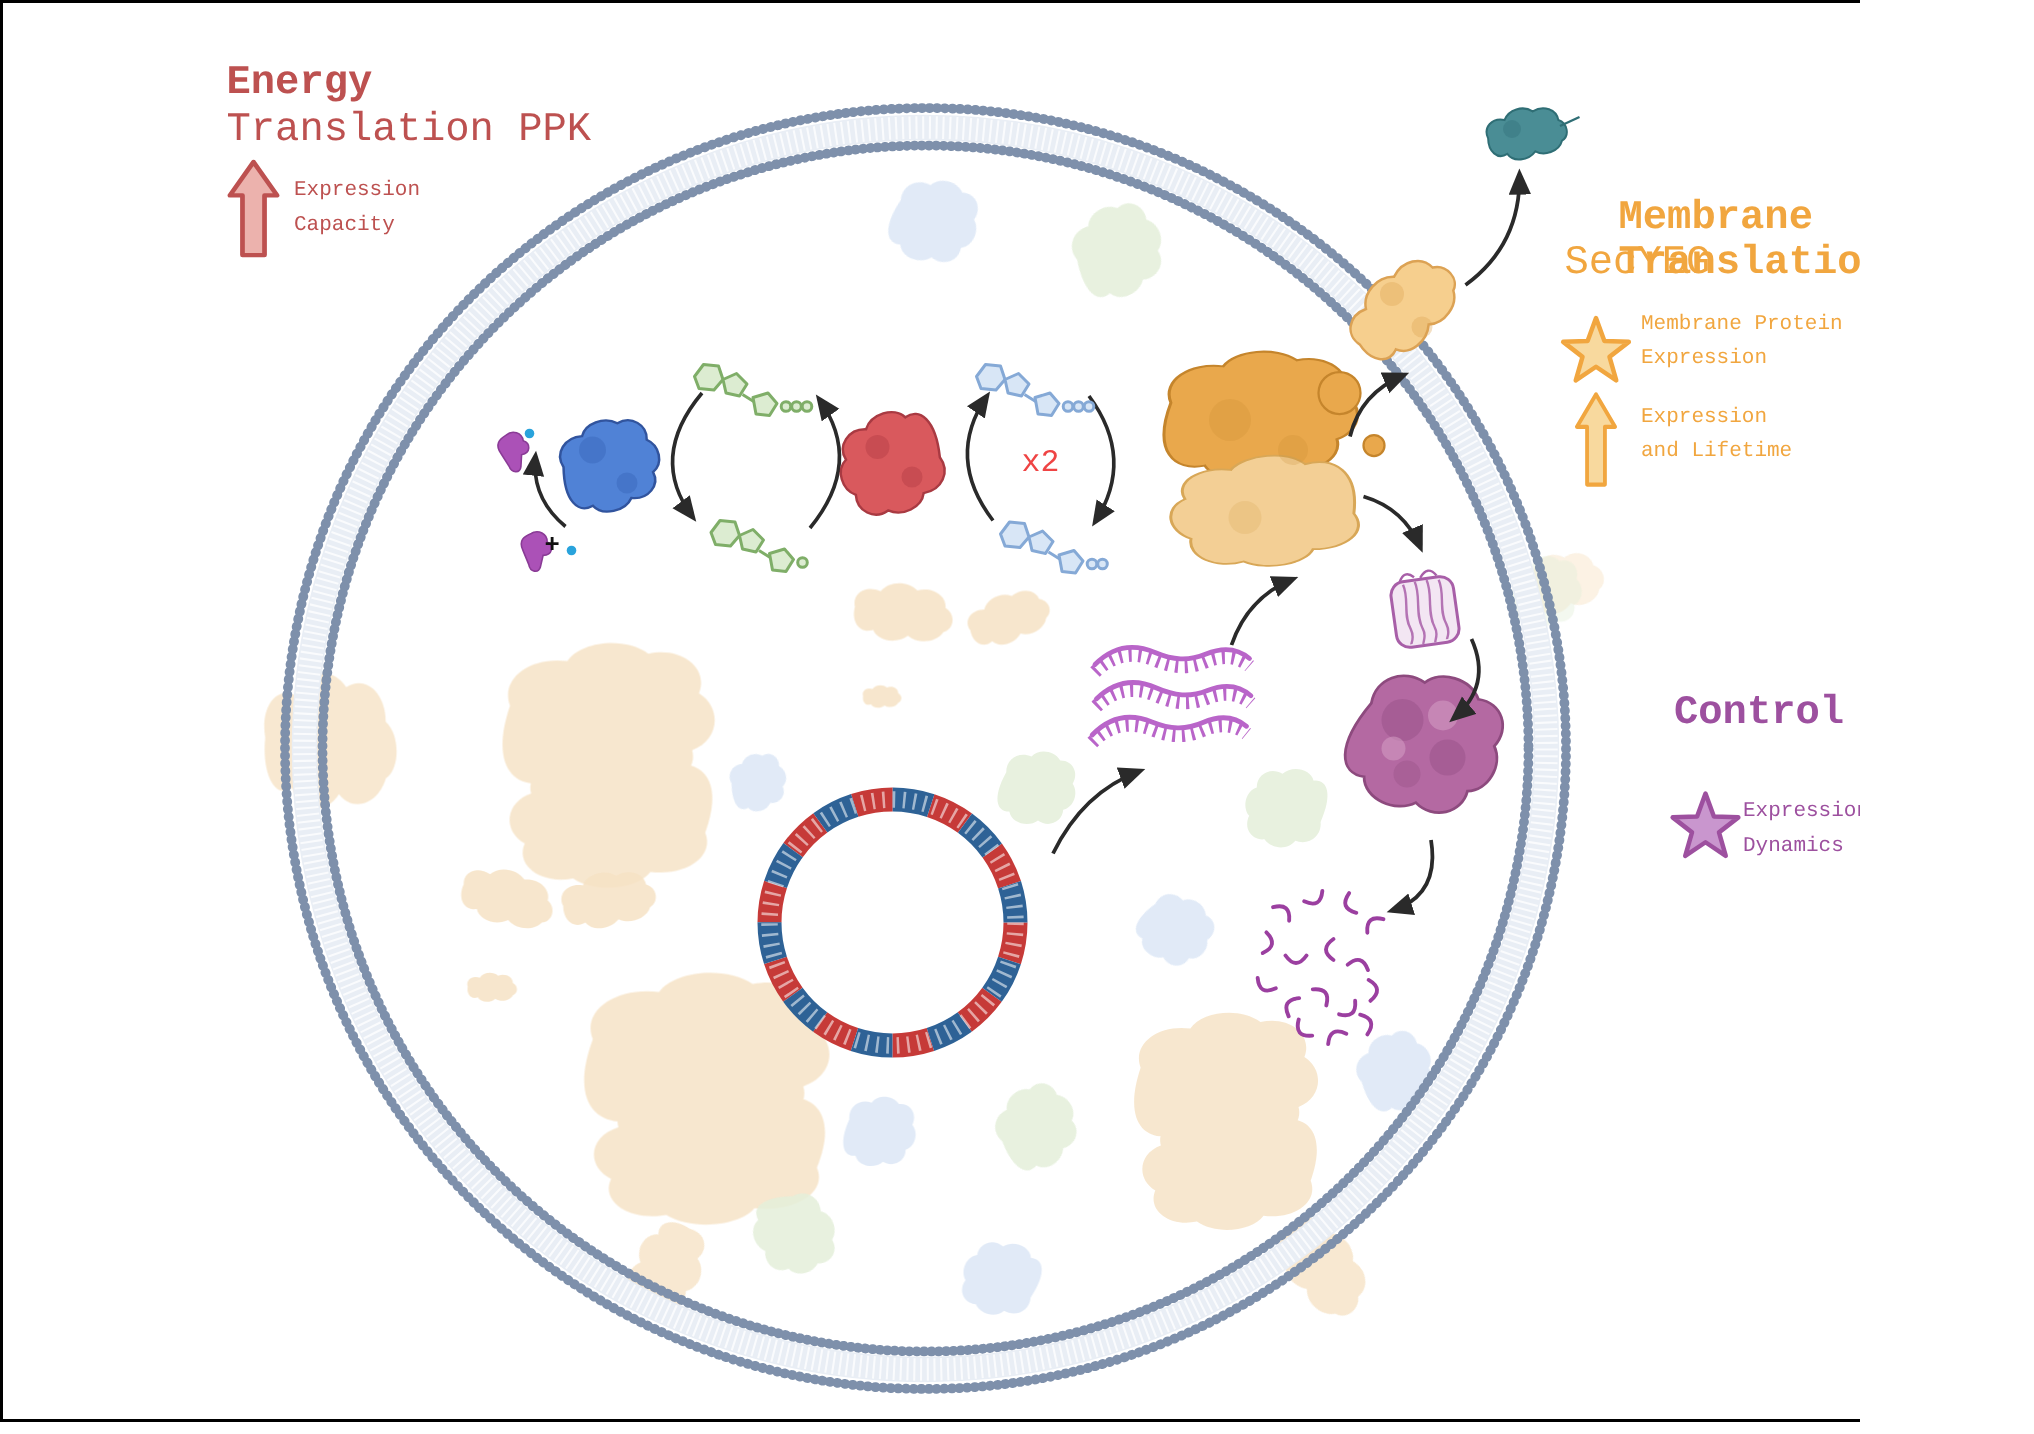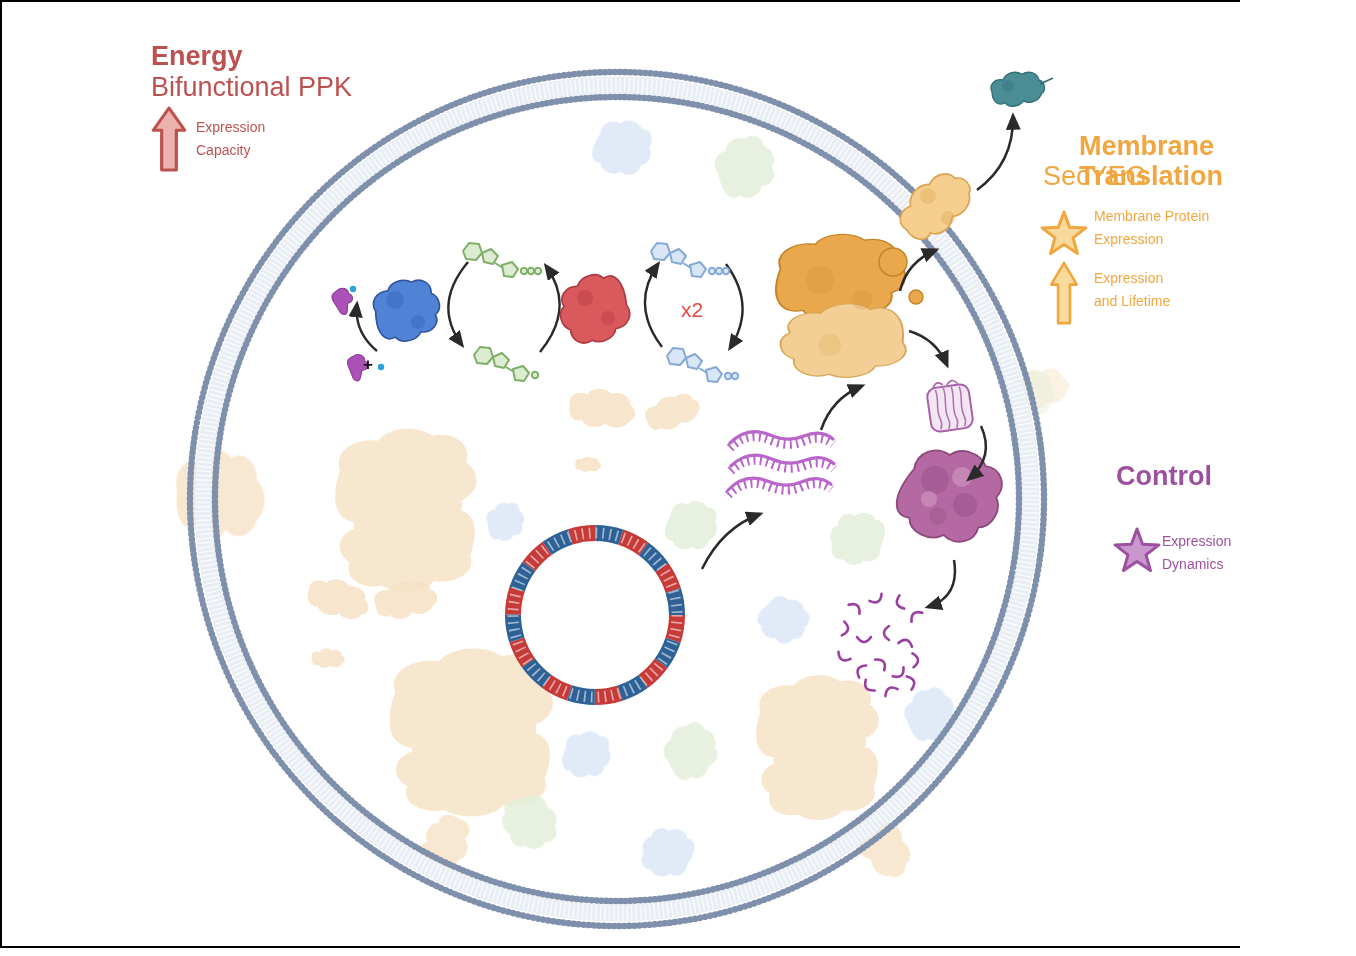--- a/index.html
+++ b/index.html
@@ -1,17 +1,17 @@
 <!DOCTYPE html>
 <html><head>
 <meta charset="utf-8">
 <style>
   html,body{margin:0;padding:0;background:#ffffff;}
   .canvas{position:relative;width:1240px;height:956px;background:#ffffff;overflow:hidden;
-          font-family:Liberation Sans, sans-serif;}
+          font-family:Liberation Mono, monospace;}
   .frame{position:absolute;left:0;top:0;width:1352px;height:944px;border:2px solid #000;pointer-events:none;}
   .scene{position:absolute;left:0;top:0;}
   .lbl{position:absolute;white-space:pre-line;}
   .h1{font-size:27px;font-weight:700;line-height:30px;}
   .h2{font-size:27px;font-weight:400;line-height:30px;}
   .benefit{font-size:14px;font-weight:400;line-height:23px;}
   .red{color:#bd5150;}
   .orange{color:#f1a63f;}
   .purple{color:#9d509f;}
   .tiny{font-size:21px;font-weight:500;color:#ef4444;line-height:21px;}
@@ -242,21 +242,21 @@
 
   <g stroke-linejoin="round">
     <polygon points="0,-32 15,-9 7,-9 7,32 -7,32 -7,-9 -15,-9" transform="translate(169,139) scale(1.05,0.97)" fill="#ecb2ad" stroke="#bd5150" stroke-width="3"></polygon>
     <polygon points="0,-23 5.6,-7.7 21.9,-7.1 9,2.9 13.5,18.6 0,9.5 -13.5,18.6 -9,2.9 -21.9,-7.1 -5.6,-7.7" transform="translate(1064,235)" fill="#f8d99e" stroke="#f1a63f" stroke-width="3"></polygon>
     <polygon points="0,-32 15,-9 7,-9 7,32 -7,32 -7,-9 -15,-9" transform="translate(1064,293) scale(0.85,0.94)" fill="#f8d99e" stroke="#f1a63f" stroke-width="3"></polygon>
     <polygon points="0,-23 5.6,-7.7 21.9,-7.1 9,2.9 13.5,18.6 0,9.5 -13.5,18.6 -9,2.9 -21.9,-7.1 -5.6,-7.7" transform="translate(1137,552)" fill="#c996ce" stroke="#9d509f" stroke-width="3"></polygon>
   </g>
 </svg>
 
 <div class="lbl h1 red" style="left:151px;top:41px;">Energy</div>
-<div class="lbl h2 red" style="left:151px;top:72px;">Bifunctional PPK</div>
+<div class="lbl h2 red" style="left:151px;top:72px;">Translation PPK</div>
 <div class="lbl benefit red" style="left:196px;top:116px;">Expression
 Capacity</div>
 
 <div class="lbl h1 orange" style="left:1043px;top:131px;margin-left:36px;">Membrane Translation</div>
 <div class="lbl h2 orange" style="left:1043px;top:161px;">SecYEG</div>
 <div class="lbl benefit orange" style="left:1094px;top:205px;">Membrane Protein
 Expression</div>
 <div class="lbl benefit orange" style="left:1094px;top:267px;">Expression
 and Lifetime</div>
 

